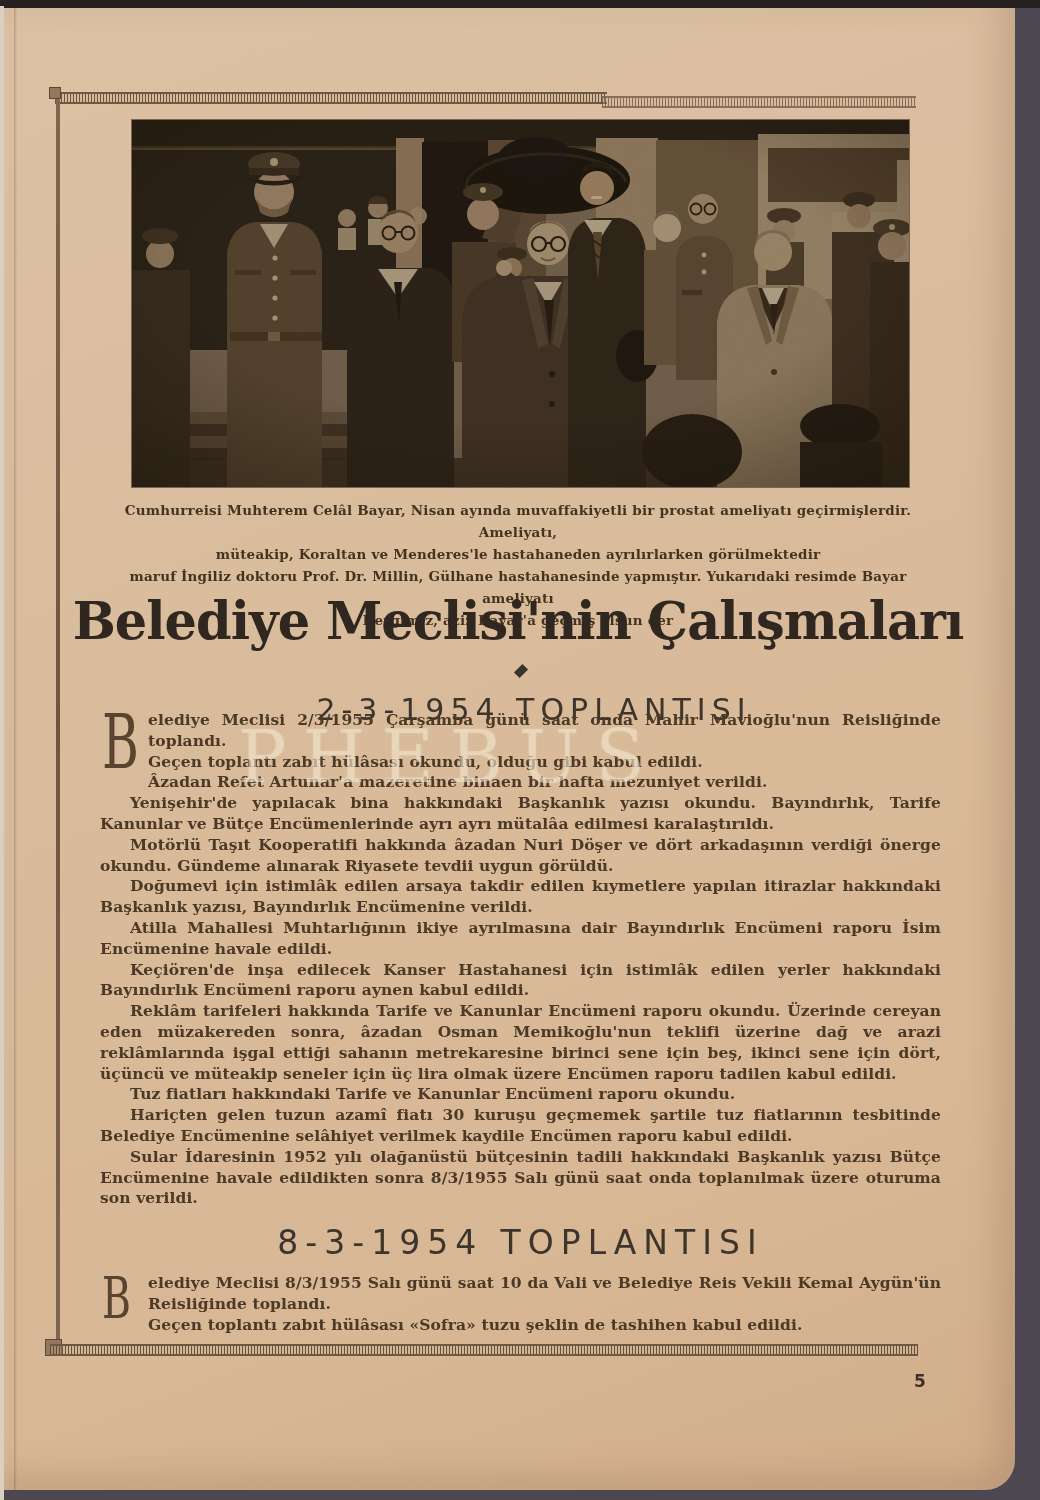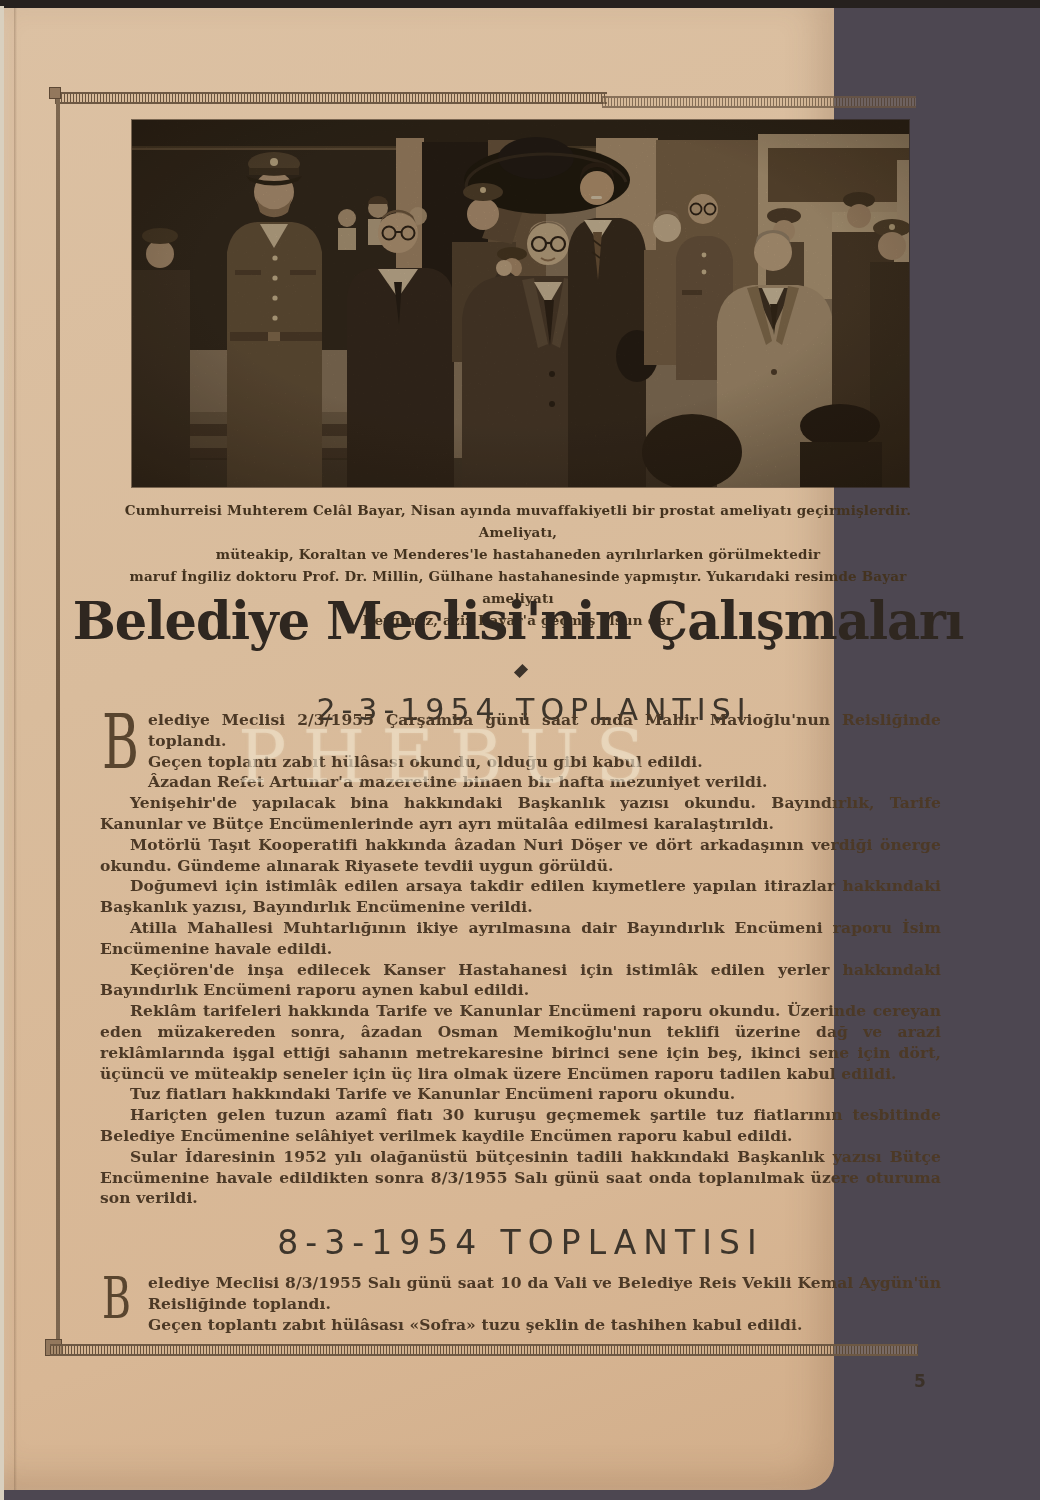--- a/index.html
+++ b/index.html
@@ -6,21 +6,21 @@
   body{
     width:1040px;height:1500px;position:relative;overflow:hidden;
     background:#4d4751;
     font-family:"DejaVu Serif", serif;
   }
   .stage{position:absolute;inset:0;}
   .edge-top{position:absolute;left:0;top:0;width:1040px;height:8px;background:#26211e;z-index:5;}
   .edge-left{position:absolute;left:0;top:6px;width:4px;bottom:0;background:#d9d0bf;z-index:5;}
 
   .page{
-    position:absolute;left:4px;top:8px;width:830px;height:1482px;
+    position:absolute;left:4px;top:8px;width:1011px;height:1482px;
     background:linear-gradient(160deg,#dcc1a3 0%,#d9bc9c 40%,#d8b795 78%,#d2ae8a 100%);
     border-bottom-right-radius:30px;
     box-shadow:inset -16px -12px 34px rgba(105,70,45,.20), inset 3px 0 10px rgba(255,255,255,.10);
   }
   .fold-line{position:absolute;left:10px;top:0;bottom:0;width:3px;
     background:linear-gradient(90deg,rgba(80,55,35,.25),rgba(80,55,35,0));}
 
   
   .rule-h{
     position:absolute;height:12px;box-sizing:border-box;

